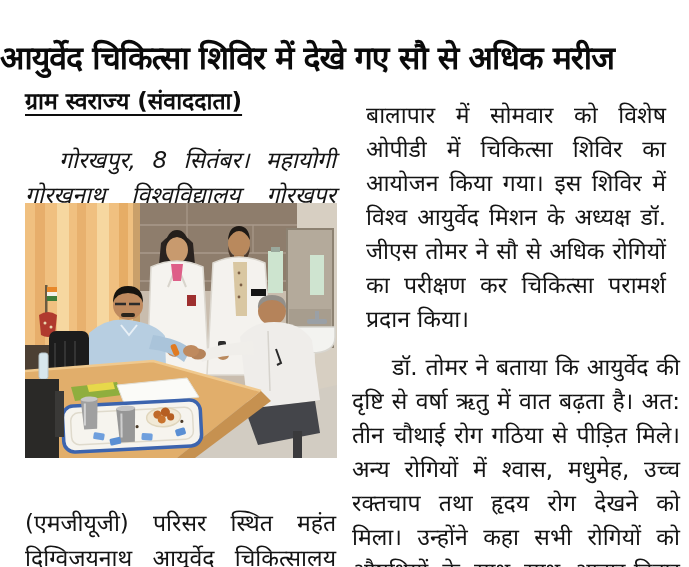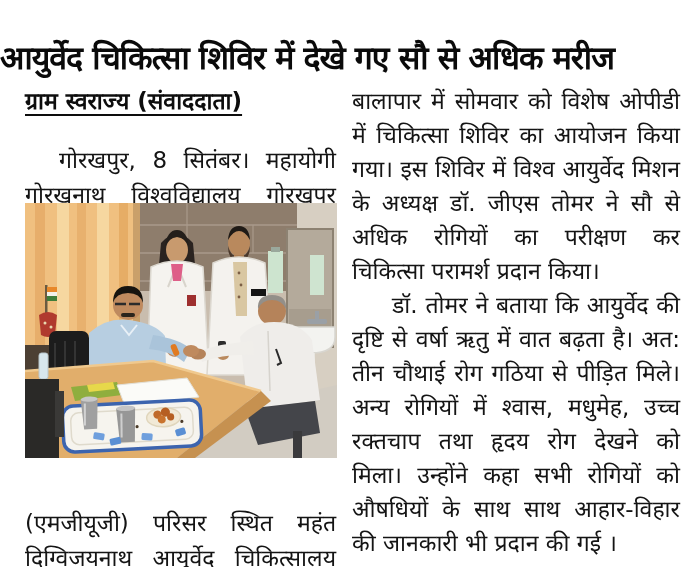--- a/index.html
+++ b/index.html
@@ -24,33 +24,33 @@
   }
   .byline{
     position:absolute;left:25px;top:85px;width:311px;
     text-align:left;font-weight:700;font-size:23px;line-height:32px;
     text-decoration:underline;text-decoration-thickness:2px;text-underline-offset:5px;
     color:#0d0d0d;
   }
   .dateline{
     position:absolute;left:25px;top:120px;width:311px;
     font-size:23px;line-height:35px;text-align:justify;text-align-last:justify;
-    text-indent:34px;color:#141414;
+    text-indent:34px;color:#141414;font-style:italic;
   }
   .photo{
     position:absolute;left:25px;top:203px;width:312px;height:255px;
     display:block;
   }
   .continuation{
     position:absolute;left:25px;top:483px;width:311px;
     font-size:23px;line-height:35px;text-align:justify;text-align-last:justify;
     color:#141414;
   }
   .para2{text-indent:40px;margin:0;}
-  .para1{margin:0;}
+  .para1{margin:14px;}
 </style>
 </head>
 <body>
 
 <div class="clip">
 
   <h1 class="headline">आयुर्वेद चिकित्सा शिविर में देखे गए सौ से अधिक मरीज</h1>
 
   <div class="byline">ग्राम स्वराज्य (संवाददाता)</div>
 

